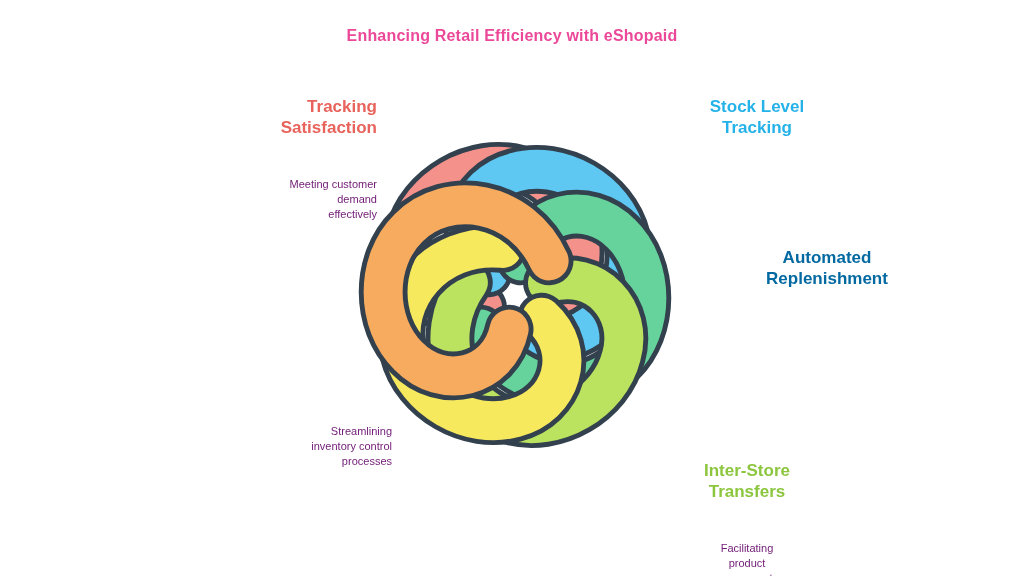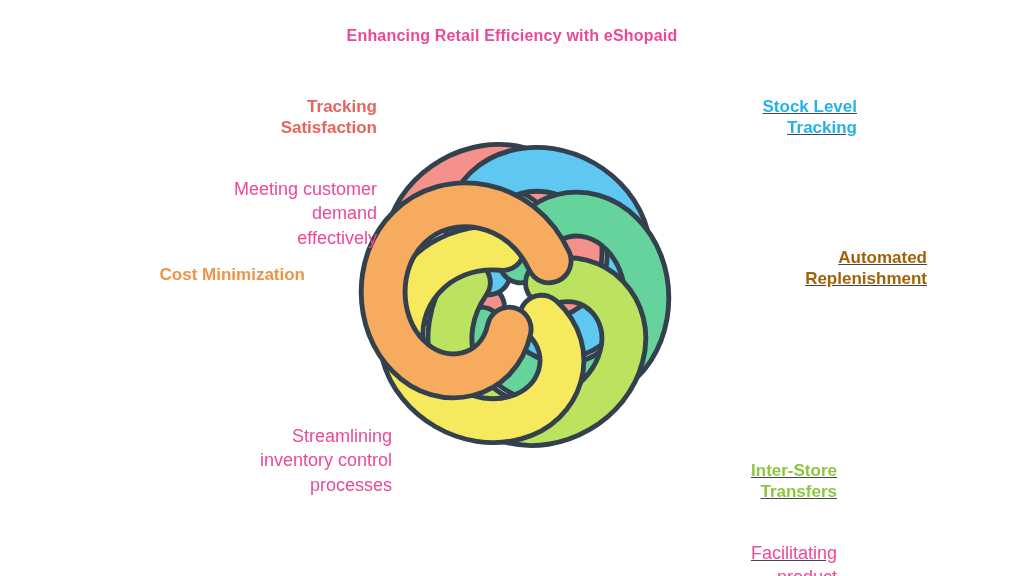--- a/index.html
+++ b/index.html
@@ -18,32 +18,32 @@
     font-size:16px;
     font-weight:700;
     color:#ec4899;
     letter-spacing:.2px;
   }
   .section{
     position:absolute;
     white-space:pre-line;
   }
   .align-right{text-align:right;}
-  .align-left{text-align:right;text-decoration:underline;}
+  .align-left{text-align:center;}
   .heading{
     display:block;
     font-weight:700;
     font-size:17px;
     line-height:1.26;
     margin-bottom:20px;
   }
   .body{
-    font-size:18px;
+    font-size:11px;
     line-height:1.36;
-    color:#ec4899;
+    color:#701a75;
   }
   .sec-cs  {top:78px;  right:647px; width:220px;}
   .sec-slt {top:78px;  left:657px;  width:200px;}
   .sec-cost{top:246px; right:719px; width:220px;}
   .sec-cost .heading{margin-bottom:26px;}
   .sec-ar  {top:229px; left:727px;  width:200px;}
   .sec-cen {top:406px; right:632px; width:210px;}
   .sec-ist {top:406px; left:657px;  width:180px;}
   .knot{
     position:absolute;
@@ -93,25 +93,24 @@
 demand
 effectively</div>
 </div>
 
 <div class="section align-left sec-slt">
   <span class="heading" style="color: rgb(37, 178, 233);">Stock Level
 Tracking</span>
 </div>
 
 <div class="section align-right sec-cost">
-  <span class="heading" style="color: rgb(238, 147, 71);">Cost Minimization</span>
 </div>
 
 <div class="section align-left sec-ar">
-  <span class="heading" style="color: #a16207;">Automated
+  <span class="heading" style="color: #0369a1;">Automated
 Replenishment</span>
 </div>
 
 <div class="section align-right sec-cen">
   <div class="body">Streamlining
 inventory control
 processes</div>
 </div>
 
 <div class="section align-left sec-ist">

